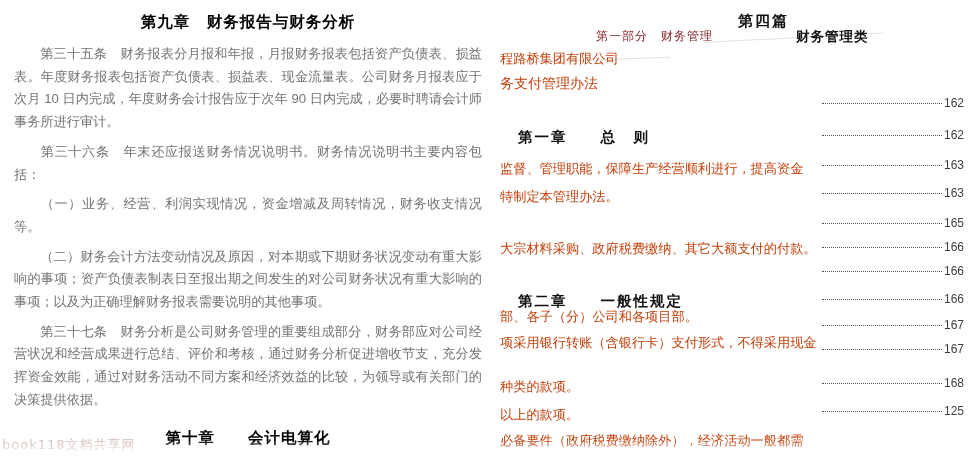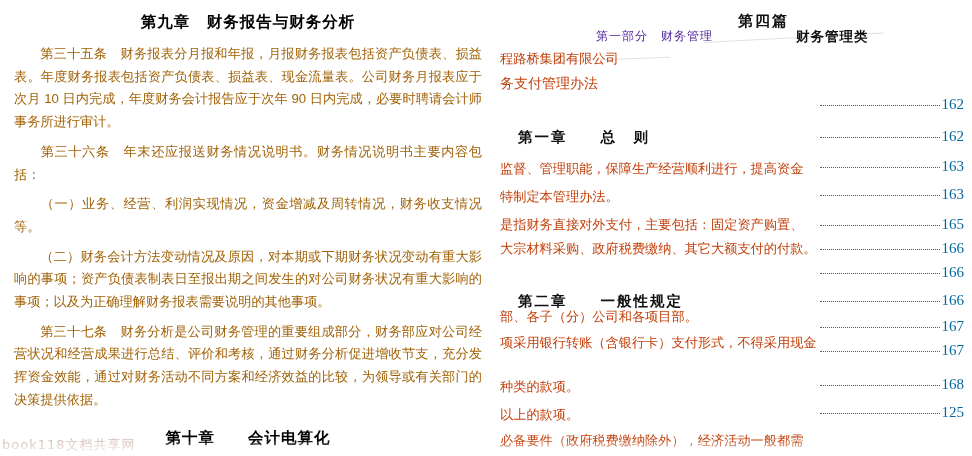--- a/index.html
+++ b/index.html
@@ -37,21 +37,21 @@
     letter-spacing: 1px;
     margin: 6px 0 10px 0;
     color: #000;
   }
   p.body {
     font-size: 13.2px;
     line-height: 1.72;
     margin: 0 0 7px 0;
     text-align: justify;
     text-justify: inter-ideograph;
-    color: #a16207;
+    color: #737373;
   }
   p.body .ind {
     display: inline-block;
     width: 26px;
   }
   
   .col-right {
     position: absolute;
     left: 500px;
     top: 0;
@@ -72,45 +72,44 @@
     top: 28px;
     font-size: 13.5px;
     font-weight: bold;
     letter-spacing: 1px;
   }
   .r-head-ghost {
     position: absolute;
     left: 96px;
     top: 28px;
     font-size: 12px;
-    color: #4c1d95;
+    color: #7f1d1d;
     letter-spacing: 1px;
   }
   .r-line {
     position: absolute;
     font-size: 13.2px;
     line-height: 1.6;
     white-space: nowrap;
     color: #c2410c;
   }
   .r-center {
     position: absolute;
     font-size: 14.5px;
     font-weight: bold;
     letter-spacing: 2px;
     white-space: nowrap;
   }
   
   .toc-entry {
     position: absolute;
     right: 8px;
-    font-size: 15px;
+    font-size: 12px;
     white-space: nowrap;
-    color: #0369a1;
-    font-family: Liberation Serif, serif;
+    color: #404040;
   }
   .toc-entry .dots {
     display: inline-block;
     width: 120px;
     border-bottom: 1px dotted #555;
     vertical-align: 3px;
     margin-right: 2px;
   }
   
   .streak {
@@ -181,21 +180,20 @@
     <div class="r-head-ghost">第一部分　财务管理</div>
 
     <div class="r-line" style="left:0px; top:48px;">程路桥集团有限公司</div>
 
     <div class="r-line" style="left:0px; top:72px; font-size:14px;">务支付管理办法</div>
 
     <div class="r-center" style="left:18px; top:128px;">第一章　　总　则</div>
 
     <div class="r-line" style="left:0px; top:186px;">特制定本管理办法。</div>
     <div class="r-line" style="left:0px; top:158px;">监督、管理职能，保障生产经营顺利进行，提高资金</div>
-    <div class="r-line" style="left:0px; top:214px;">是指财务直接对外支付，主要包括：固定资产购置、</div>
     <div class="r-line" style="left:0px; top:238px;">大宗材料采购、政府税费缴纳、其它大额支付的付款。</div>
     <div class="r-line" style="left:0px; top:262px;margin-top:44px;">部、各子（分）公司和各项目部。</div>
 
     <div class="r-center" style="left:18px; top:292px;">第二章　　一般性规定</div>
 
     <div class="r-line" style="left:0px; top:332px;">项采用银行转账（含银行卡）支付形式，不得采用现金</div>
     <div class="r-line" style="left:0px; top:376px;">种类的款项。</div>
     <div class="r-line" style="left:0px; top:404px;">以上的款项。</div>
     <div class="r-line" style="left:0px; top:430px;">必备要件（政府税费缴纳除外），经济活动一般都需</div>
 

